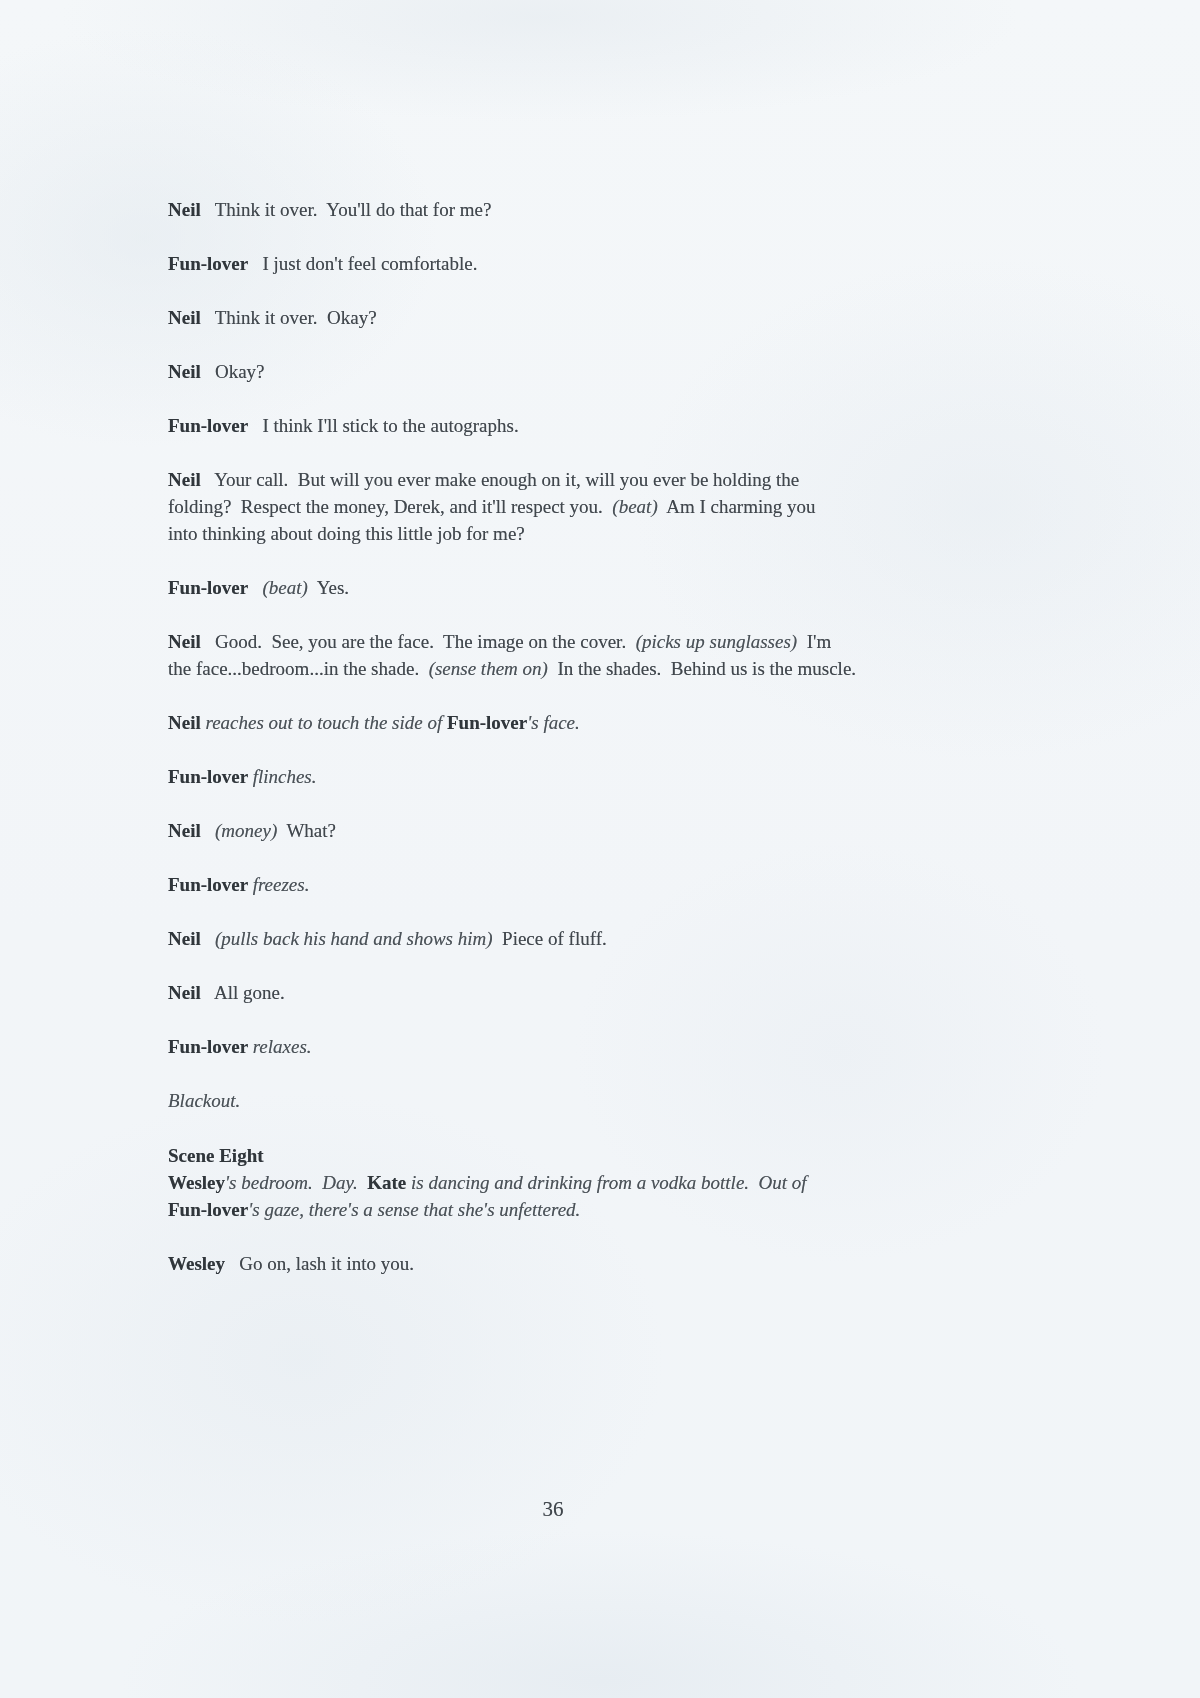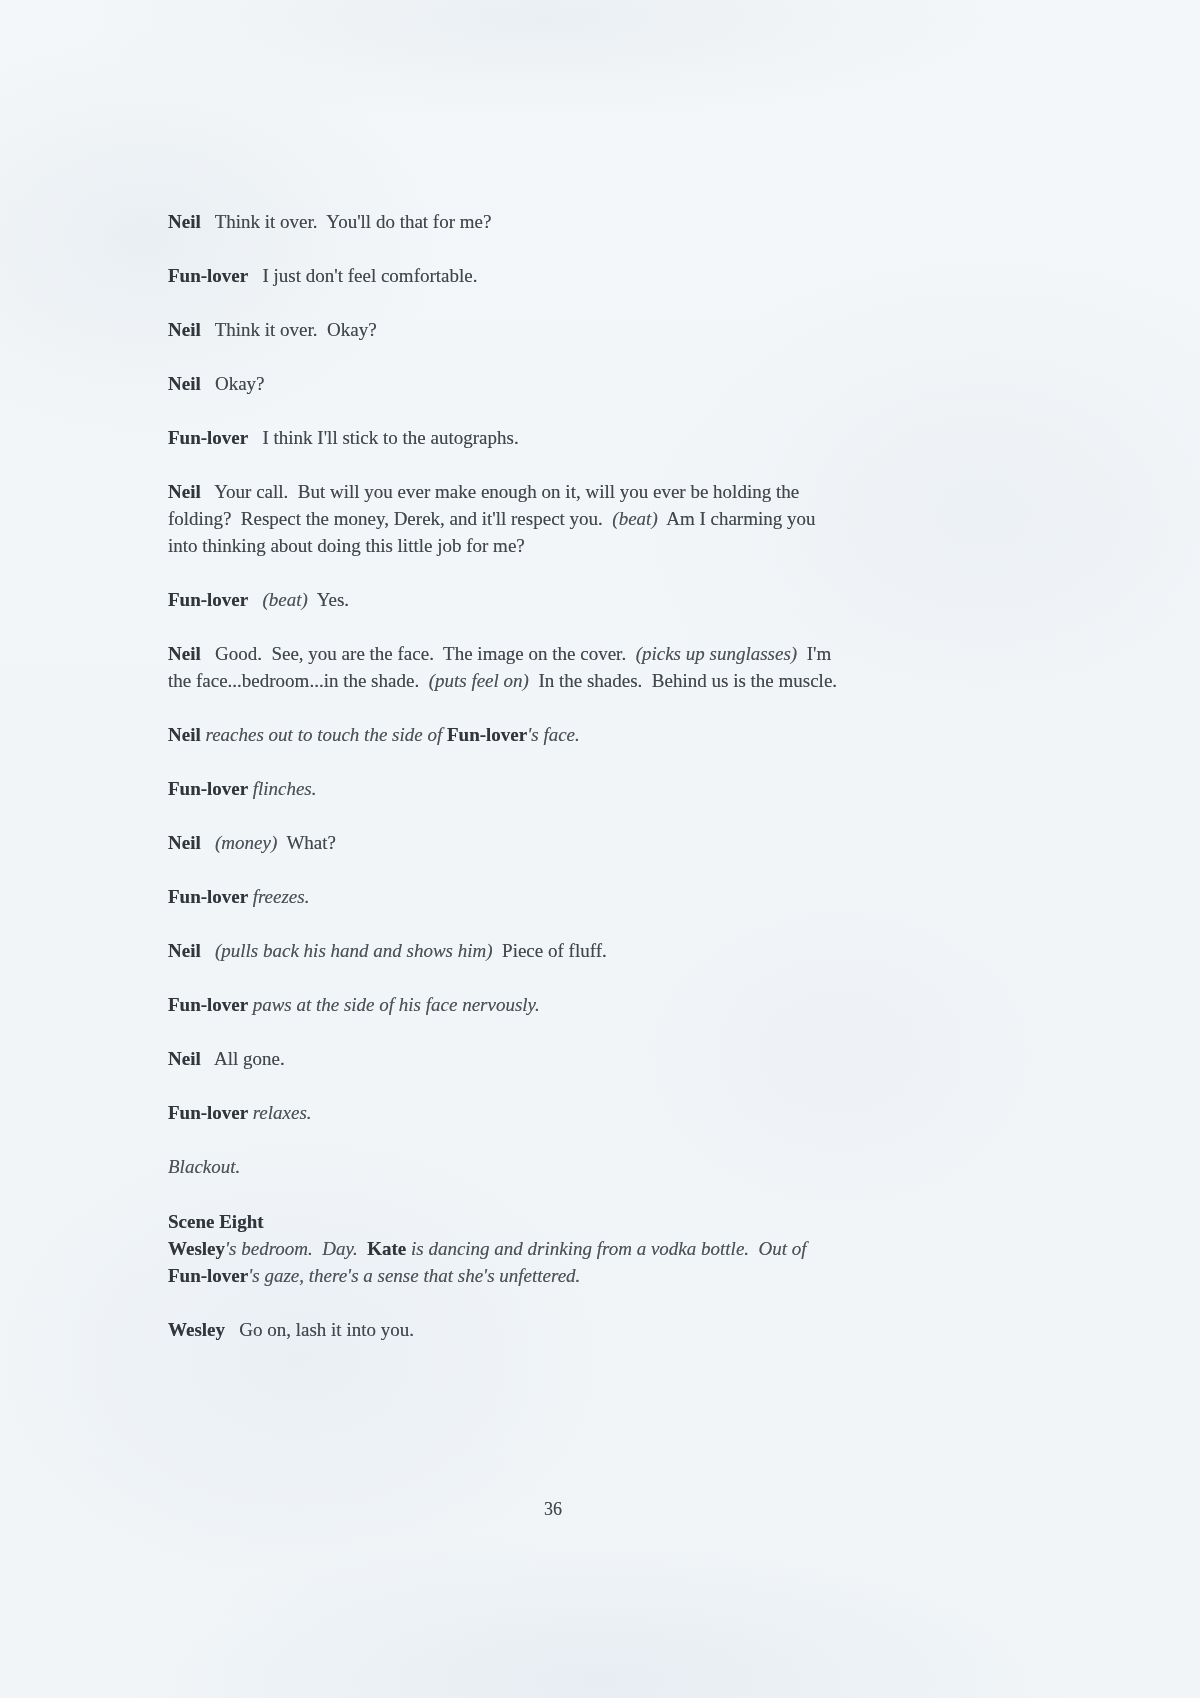--- a/index.html
+++ b/index.html
@@ -24,21 +24,21 @@
       radial-gradient(500px 360px at 82% 30%, rgba(225,232,238,0.40), rgba(225,232,238,0) 70%),
       radial-gradient(380px 300px at 70% 62%, rgba(228,234,240,0.35), rgba(228,234,240,0) 70%),
       radial-gradient(520px 380px at 25% 80%, rgba(224,231,237,0.40), rgba(224,231,237,0) 70%),
       radial-gradient(640px 200px at 50% 99%, rgba(221,229,236,0.50), rgba(221,229,236,0) 75%),
       radial-gradient(640px 140px at 45% 1%, rgba(223,230,236,0.45), rgba(223,230,236,0) 75%),
       linear-gradient(180deg, #f4f7f9 0%, #f2f5f8 55%, #f1f5f8 100%);
   }
   .script-body {
     position: absolute;
     left: 168px;
-    top: 208px;
+    top: 196px;
     width: 850px;
   }
   .block {
     margin: 0 0 27px 0;
     padding: 0;
     font-size: 19px;
     line-height: 27px;
     color: var(--ink, #41474d);
     text-shadow: 0 0 0.6px rgba(73, 80, 87, 0.55);
   }
@@ -56,21 +56,21 @@
   }
   .scene-group {
     margin-top: 28px;
   }
   .page-number {
     position: absolute;
     left: 168px;
     top: 1496px;
     width: 770px;
     text-align: center;
-    font-size: 18px;
+    font-size: 21px;
     line-height: 27px;
     color: var(--ink, #41474d);
     text-shadow: 0 0 0.6px rgba(73, 80, 87, 0.55);
   }
 </style>
 </head>
 <body style="--ink: #41474d; --ink-bold: #30363b; --ink-italic: #4b5258; background: rgb(243, 246, 248);">
 
 <div class="scan-texture"></div>
 
@@ -93,39 +93,36 @@
     <div class="block">
       <span class="line"><span class="seg-b">Neil</span><span class="seg-r">   Your call.  But will you ever make enough on it, will you ever be holding the</span></span>
       <span class="line"><span class="seg-r">folding?  Respect the money, Derek, and it'll respect you.  </span><span class="seg-i">(beat)</span><span class="seg-r">  Am I charming you</span></span>
       <span class="line"><span class="seg-r">into thinking about doing this little job for me?</span></span>
     </div>
     <div class="block">
       <span class="line"><span class="seg-b">Fun-lover</span><span class="seg-r">   </span><span class="seg-i">(beat)</span><span class="seg-r">  Yes.</span></span>
     </div>
     <div class="block">
       <span class="line"><span class="seg-b">Neil</span><span class="seg-r">   Good.  See, you are the face.  The image on the cover.  </span><span class="seg-i">(picks up sunglasses)</span><span class="seg-r">  I'm</span></span>
-      <span class="line"><span class="seg-r">the face...bedroom...in the shade.  </span><span class="seg-i">(puts feel on)</span><span class="seg-r">  In the shades.  Behind us is the muscle.</span></span>
+      <span class="line"><span class="seg-r">the face...bedroom...in the shade.  </span><span class="seg-i">(sense them on)</span><span class="seg-r">  In the shades.  Behind us is the muscle.</span></span>
     </div>
     <div class="block">
       <span class="line"><span class="seg-b">Neil </span><span class="seg-i">reaches out to touch the side of </span><span class="seg-b">Fun-lover</span><span class="seg-i">'s face.</span></span>
     </div>
     <div class="block">
       <span class="line"><span class="seg-b">Fun-lover </span><span class="seg-i">flinches.</span></span>
     </div>
     <div class="block">
       <span class="line"><span class="seg-b">Neil</span><span class="seg-r">   </span><span class="seg-i">(money)</span><span class="seg-r">  What?</span></span>
     </div>
     <div class="block">
       <span class="line"><span class="seg-b">Fun-lover </span><span class="seg-i">freezes.</span></span>
     </div>
     <div class="block">
       <span class="line"><span class="seg-b">Neil</span><span class="seg-r">   </span><span class="seg-i">(pulls back his hand and shows him)</span><span class="seg-r">  Piece of fluff.</span></span>
-    </div>
-    <div class="block">
-      <span class="line"><span class="seg-b">Fun-lover </span><span class="seg-i">paws at the side of his face nervously.</span></span>
     </div>
     <div class="block">
       <span class="line"><span class="seg-b">Neil</span><span class="seg-r">   All gone.</span></span>
     </div>
     <div class="block">
       <span class="line"><span class="seg-b">Fun-lover </span><span class="seg-i">relaxes.</span></span>
     </div>
     <div class="block">
       <span class="line"><span class="seg-i">Blackout.</span></span>
     </div>

